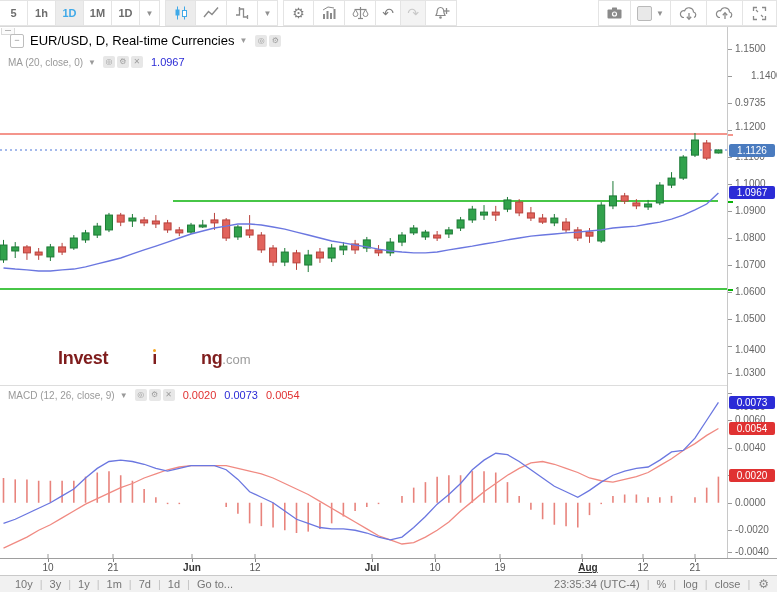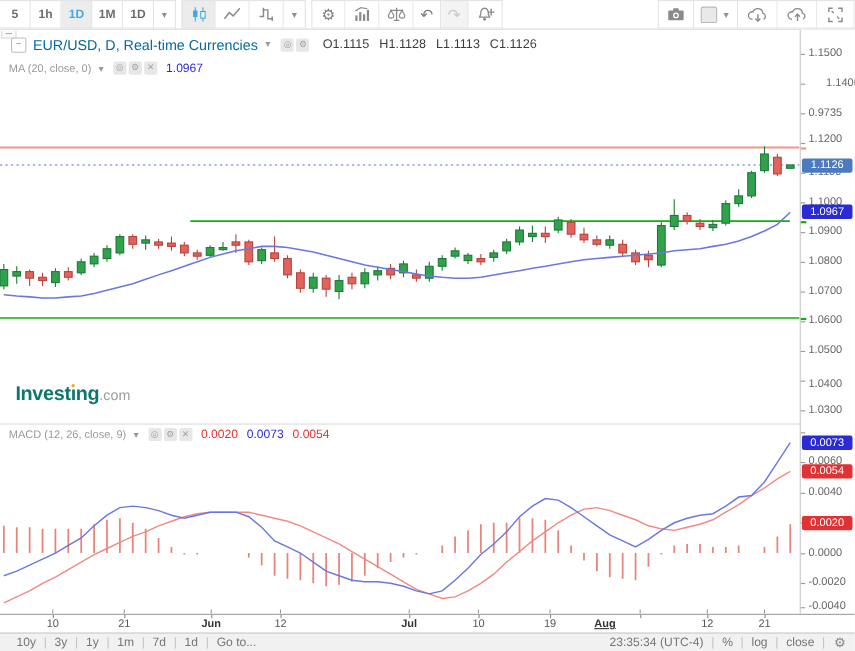--- a/index.html
+++ b/index.html
@@ -28,33 +28,33 @@
   .pane-sep{position:absolute;left:0;top:385px;width:777px;height:1px;background:#ddd;}
   .axis-strip{position:absolute;left:727px;top:27px;width:50px;height:531px;border-left:1px solid #c8c8c8;box-sizing:border-box;background:#fff;}
   .ax-label{position:absolute;left:7px;font-size:10px;color:#666;white-space:nowrap;}
   .ax-dash{position:absolute;left:0;width:4px;height:1px;background:#999;}
   .ax-side{position:absolute;left:0;width:5px;height:2px;}
   .badge{position:absolute;left:1px;right:2px;height:13px;border-radius:2px;color:#fff;font-size:10px;font-weight:normal;text-align:center;line-height:13px;}
 
   
   .hdr1{position:absolute;left:10px;top:33px;display:flex;align-items:center;}
   .collapse-box{width:12px;height:12px;border:1px solid #bdbdbd;border-radius:2px;color:#8d8d8d;font-size:9px;line-height:11px;text-align:center;background:#fff;cursor:pointer;}
-  .hdr-title{margin-left:6px;font-size:13px;color:#0369a1;}
+  .hdr-title{margin-left:6px;font-size:13px;color:#000000;}
   .dd-arrow{margin-left:5px;color:#9a9a9a;font-size:8px;cursor:pointer;}
   .mini-btn{width:12px;height:12px;background:#e7e7e7;border-radius:2px;color:#9e9e9e;font-size:8px;line-height:12px;text-align:center;margin-left:2px;cursor:pointer;}
   .ohlc{margin-left:12px;font-size:11.5px;color:#3d3d3d;display:flex;}
   .ohlc span{margin-right:9px;}
   .hdr2{position:absolute;left:8px;top:56px;display:flex;align-items:center;}
   .ind-label{font-size:10px;color:#999;}
   .ind-val{font-size:11px;margin-left:8px;}
   .hdr-macd{position:absolute;left:8px;top:389px;display:flex;align-items:center;}
 
   
   .logo{position:absolute;left:14px;top:348px;cursor:default;}
-  .logo .b{font-size:18px;font-weight:bold;color:#0f766e;letter-spacing:-0.3px;}
+  .logo .b{font-size:18px;font-weight:bold;color:#7f1d1d;letter-spacing:-0.3px;margin-left:44px;}
   .logo .i{position:relative;}
   .logo .i::before{content:'';position:absolute;left:0.5px;top:0.5px;width:3.5px;height:3.5px;background:#f6a41d;border-radius:50%;}
   .logo .c{font-size:13px;color:#9c9c9c;}
 
   
   .time-axis{position:absolute;left:0;top:558px;width:777px;height:17px;border-top:1px solid #9e9e9e;background:#fff;box-sizing:border-box;}
   .t-label{position:absolute;top:3px;font-size:10px;color:#555;transform:translateX(-50%);}
   .t-label.bold{font-weight:bold;color:#333;}
   .t-tick{position:absolute;top:0;width:1px;height:3px;background:#888;}
 
@@ -520,26 +520,20 @@
     </svg>
 
   <div class="pane-sep"></div>
 
   <div class="hdr1">
     <span class="collapse-box">−</span>
     <span class="hdr-title">EUR/USD, D, Real-time Currencies</span>
     <span class="dd-arrow">▼</span>
     <span class="mini-btn" style="margin-left:8px">◎</span>
     <span class="mini-btn">⚙</span>
-    <span class="ohlc">
-      <span>O1.1115</span>
-      <span>H1.1128</span>
-      <span>L1.1113</span>
-      <span>C1.1126</span>
-    </span>
   </div>
 
   <div class="hdr2">
     <span class="ind-label">MA (20, close, 0)</span>
     <span class="dd-arrow">▼</span>
     <span class="mini-btn" style="margin-left:7px">◎</span>
     <span class="mini-btn">⚙</span>
     <span class="mini-btn">✕</span>
     <span class="ind-val" style="color:#2b2bd6">1.0967</span>
   </div>
@@ -619,21 +613,21 @@
       <div class="t-label bold" style="left: 192px;">Jun</div>
       <div class="t-tick" style="left: 255px;"></div>
       <div class="t-label" style="left: 255px;">12</div>
       <div class="t-tick" style="left: 372px;"></div>
       <div class="t-label bold" style="left: 372px;">Jul</div>
       <div class="t-tick" style="left: 435px;"></div>
       <div class="t-label" style="left: 435px;">10</div>
       <div class="t-tick" style="left: 500px;"></div>
       <div class="t-label" style="left: 500px;">19</div>
       <div class="t-tick" style="left: 582px;"></div>
-      <div class="t-label bold" style="left: 550px; text-decoration: underline;">Aug</div>
+      <div class="t-label bold" style="left: 588px; text-decoration: underline;">Aug</div>
       <div class="t-tick" style="left: 643px;"></div>
       <div class="t-label" style="left: 643px;">12</div>
       <div class="t-tick" style="left: 695px;"></div>
       <div class="t-label" style="left: 695px;">21</div>
     </div>
 
   <div class="bottom-bar">
     <div class="bb-left">
       <span class="bb-btn">10y</span>
         <span class="bb-sep">|</span>

